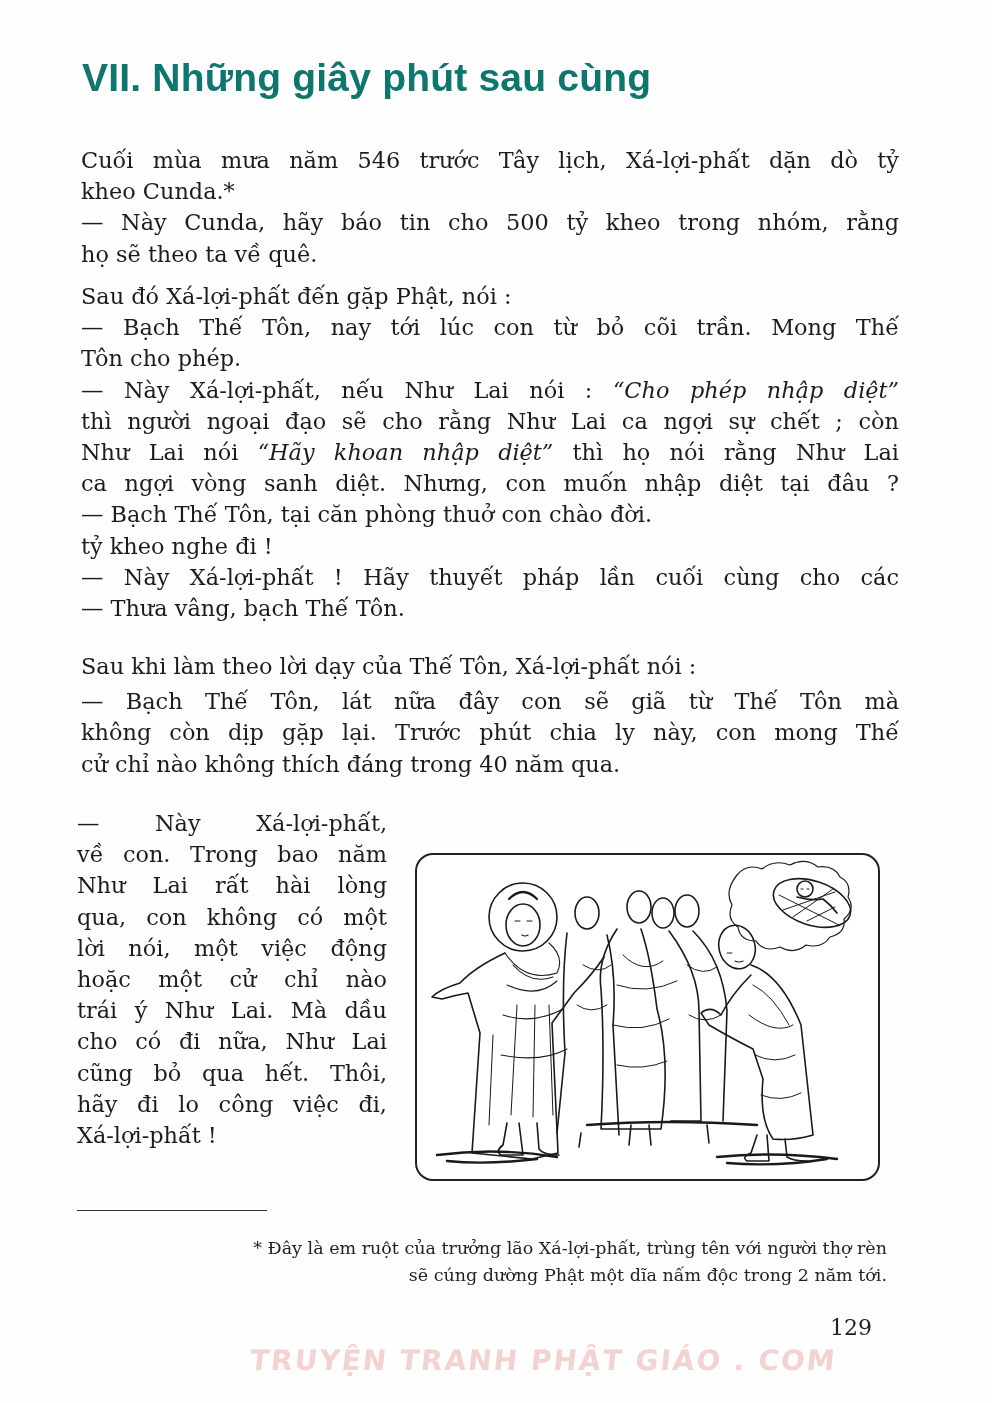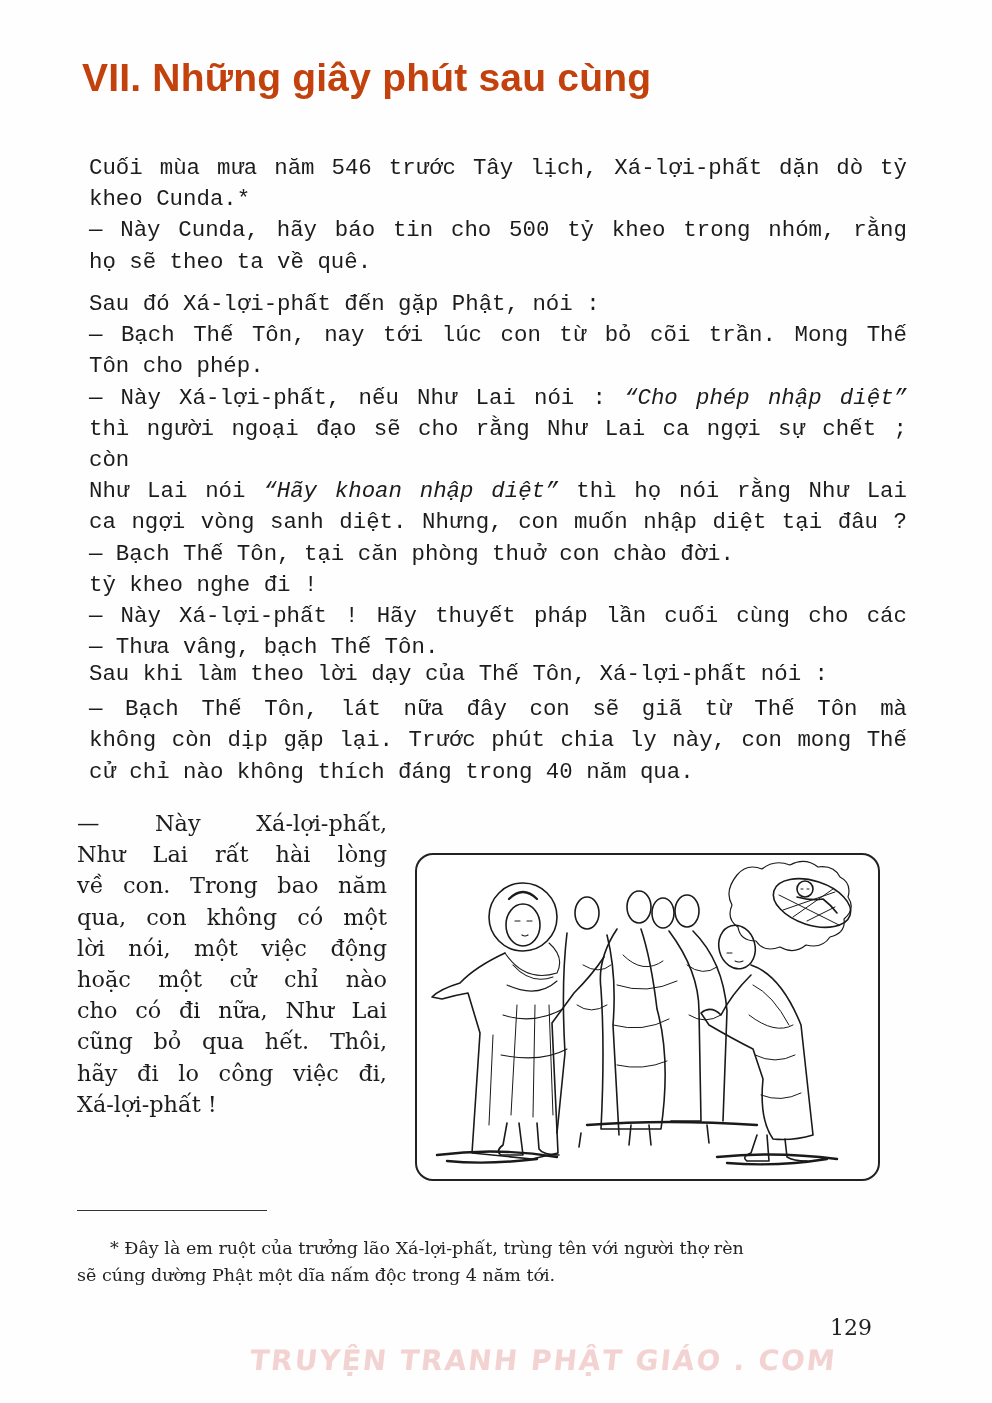--- a/index.html
+++ b/index.html
@@ -1,46 +1,46 @@
 <!DOCTYPE html>
 <html><head>
 <meta charset="utf-8">
 <style>
   html, body { margin: 0; padding: 0; background: #ffffff; }
   body { width: 992px; height: 1403px; position: relative; overflow: hidden; color: #1a1a1a; }
   .page { position: absolute; left: 0; top: 0; width: 992px; height: 1403px; background: #fefefe; }
   .title {
     position: absolute; left: 82px; top: 56px;
     font-family: "Liberation Sans", "DejaVu Sans", sans-serif;
-    font-weight: bold; font-size: 39px; letter-spacing: 0.2px; color: #c2410c; margin: 0;
+    font-weight: bold; font-size: 39px; letter-spacing: 0.2px; color: #0f766e; margin: 0;
     white-space: nowrap;
   }
   .body-text {
     font-family: "DejaVu Serif", "Liberation Serif", serif;
     font-size: 22.4px; line-height: 31.2px; color: #1c1c1c;
     text-align: justify; text-align-last: left;
   }
-  .block { position: absolute; left: 77px; width: 818px; margin: 12px; font-family: Liberation Mono, monospace; }
+  .block { position: absolute; left: 77px; width: 818px; margin: 4px; }
   .line { display: block; white-space: nowrap; }
   .line.j { text-align: justify; text-align-last: justify; white-space: normal; }
   .narrow { position: absolute; left: 77px; width: 310px; top: 808px; }
   .narrow .line { text-align: justify; text-align-last: justify; white-space: normal; }
   .narrow .line.last { text-align-last: left; }
   em { font-style: italic; }
   .figure {
     position: absolute; left: 415px; top: 853px; width: 465px; height: 328px;
     border: 2.5px solid #222; border-radius: 18px; box-sizing: border-box; background: #fff;
     overflow: hidden;
   }
   .figure svg { position: absolute; left: 0; top: 0; }
   .rule { position: absolute; left: 77px; top: 1210px; width: 190px; height: 0; border-top: 1.5px solid #333; }
   .footnote {
     position: absolute; left: 77px; top: 1235px; width: 810px;
     font-family: "DejaVu Serif", "Liberation Serif", serif;
-    font-size: 17.5px; line-height: 27px; color: #222;
+    font-size: 17.5px; line-height: 27px; color: #222; text-align: right;
   }
   .footnote .fl1 { padding-left: 33px; display: block; white-space: nowrap; }
   .footnote .fl2 { display: block; white-space: nowrap; }
   .page-number {
     position: absolute; left: 830px; top: 1315px;
     font-family: "DejaVu Serif", "Liberation Serif", serif;
     font-size: 22px; color: #222;
   }
   .watermark {
     position: absolute; left: 250px; top: 1344px;
@@ -79,25 +79,26 @@
 
   <div class="block body-text" style="top:647px;">
     <span class="line">Sau khi làm theo lời dạy của Thế Tôn, Xá-lợi-phất nói :</span>
     <span class="line j" style="margin-top:4px;">— Bạch Thế Tôn, lát nữa đây con sẽ giã từ Thế Tôn mà</span>
     <span class="line j">không còn dịp gặp lại. Trước phút chia ly này, con mong Thế</span>
     <span class="line">cử chỉ nào không thích đáng trong 40 năm qua.</span>
   </div>
 
   <div class="narrow body-text">
     <span class="line">— Này Xá-lợi-phất,</span>
+    <span class="line">về con. Trong bao năm</span>
     <span class="line">Như Lai rất hài lòng</span>
-    <span class="line">về con. Trong bao năm</span>
     <span class="line">qua, con không có một</span>
     <span class="line">lời nói, một việc động</span>
     <span class="line">hoặc một cử chỉ nào</span>
+    <span class="line">trái ý Như Lai. Mà dầu</span>
     <span class="line">cho có đi nữa, Như Lai</span>
     <span class="line">cũng bỏ qua hết. Thôi,</span>
     <span class="line">hãy đi lo công việc đi,</span>
     <span class="line last">Xá-lợi-phất !</span>
   </div>
 
   <div class="figure">
     <svg width="465" height="328" viewBox="0 0 465 328" fill="none" stroke="#1a1a1a" stroke-width="1.6" stroke-linecap="round" stroke-linejoin="round">
 
       <g>
@@ -142,20 +143,20 @@
         <path d="M336 130 q20 10 36 40 M332 160 q26 20 44 10 M338 200 q20 10 40 0 M344 240 q20 8 40 -2" stroke-width="1"></path>
         <path d="M340 280 l-6 18 q-10 4 -4 8 h22 l-2 -26 M368 284 l2 18 q6 4 20 4"></path>
       </g>
     </svg>
   </div>
 
   <div class="rule"></div>
 
   <div class="footnote">
     <span class="fl1">* Đây là em ruột của trưởng lão Xá-lợi-phất, trùng tên với người thợ rèn</span>
-    <span class="fl2">sẽ cúng dường Phật một dĩa nấm độc trong 4 năm tới.</span>
+    <span class="fl2">sẽ cúng dường Phật một dĩa nấm độc trong 2 năm tới.</span>
   </div>
 
   <div class="page-number">129</div>
 
   <div class="watermark">TRUYỆN TRANH PHẬT GIÁO . COM</div>
 
 </div>
 
 </body></html>

